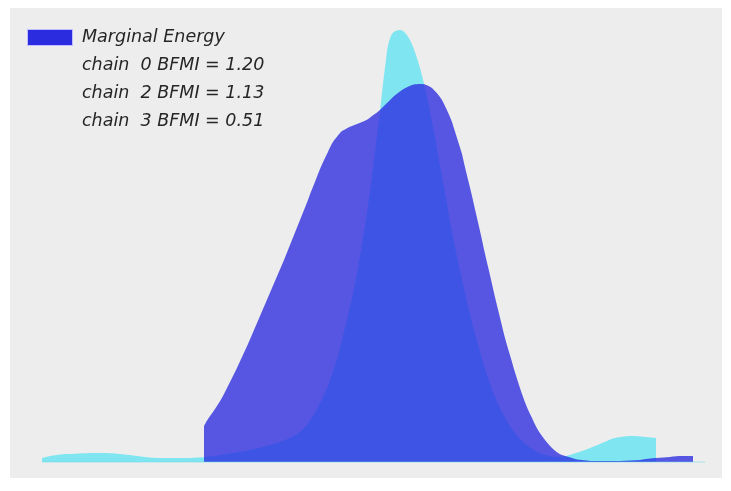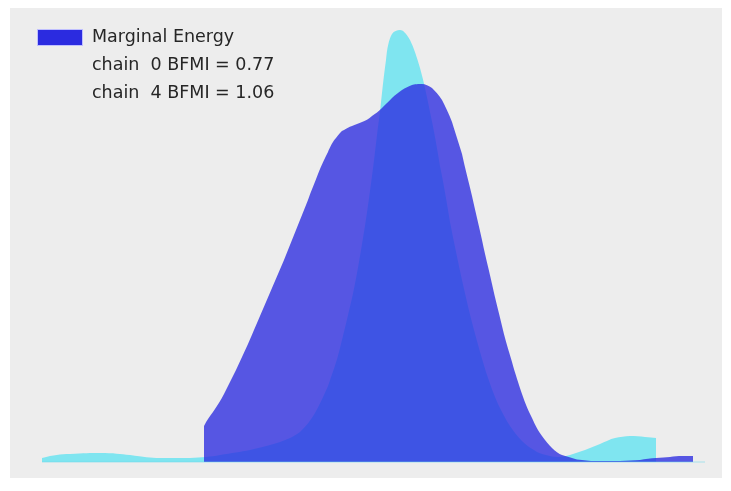--- a/index.html
+++ b/index.html
@@ -31,23 +31,24 @@
   #plot-svg {
     position: absolute;
     left: 0;
     top: 0;
     width: 712px;
     height: 470px;
     display: block;
   }
   #legend {
     position: absolute;
-    left: 27px;
+    left: 17px;
     top: 15px;
     width: 300px;
+    font-style: italic;
   }
   .legend-row {
     display: flex;
     align-items: center;
     height: 28px;
   }
   .swatch {
     width: 46px;
     height: 17px;
     box-sizing: border-box;
@@ -191,26 +192,30 @@
     <div id="legend">
 
       <div class="legend-row">
         <div class="swatch" style="background:#2b2be0;"></div>
         <div class="legend-label">Marginal Energy</div>
       </div>
 
 
       <div class="bfmi-row">
         <div class="bfmi-spacer"></div>
-        <div class="bfmi-text">chain  0 BFMI = 0.77</div>
-      </div>
-
+        <div class="bfmi-text">chain  0 BFMI = 1.20</div>
+      </div>
 
 
       <div class="bfmi-row">
         <div class="bfmi-spacer"></div>
-        <div class="bfmi-text">chain  4 BFMI = 1.06</div>
+        <div class="bfmi-text">chain  2 BFMI = 1.13</div>
+      </div>
+
+      <div class="bfmi-row">
+        <div class="bfmi-spacer"></div>
+        <div class="bfmi-text">chain  3 BFMI = 0.51</div>
       </div>
 
     </div>
 
   </div>
 </div>
 
 </body></html>

